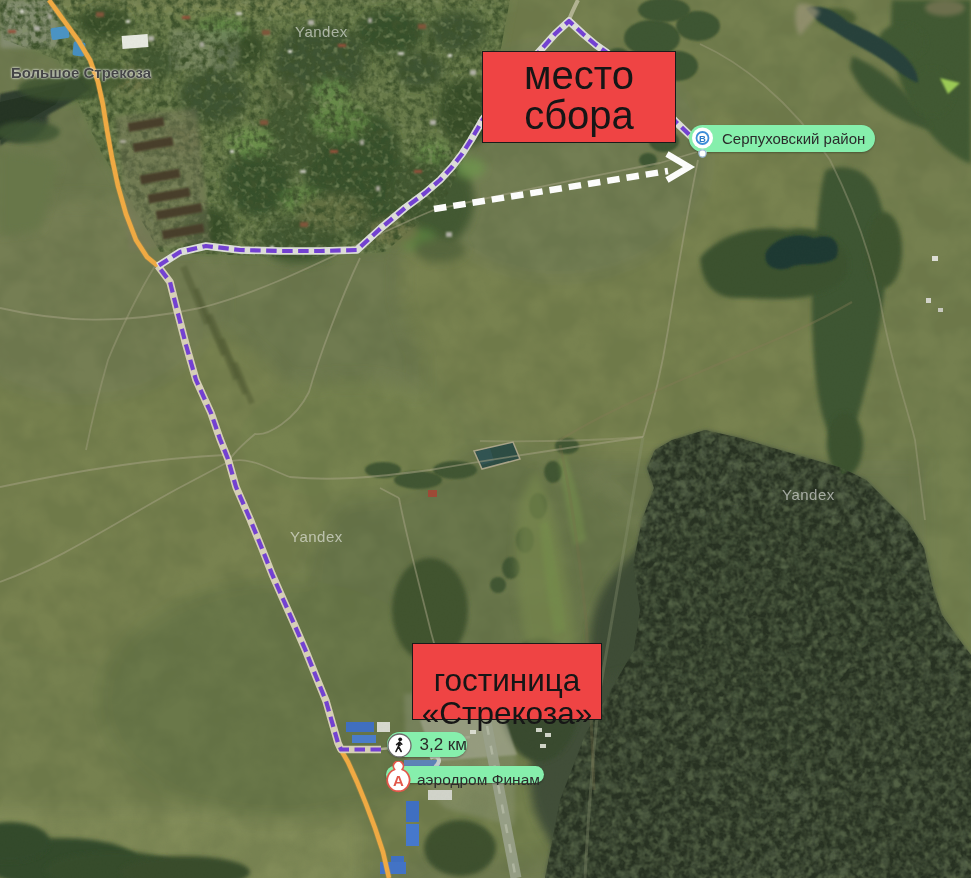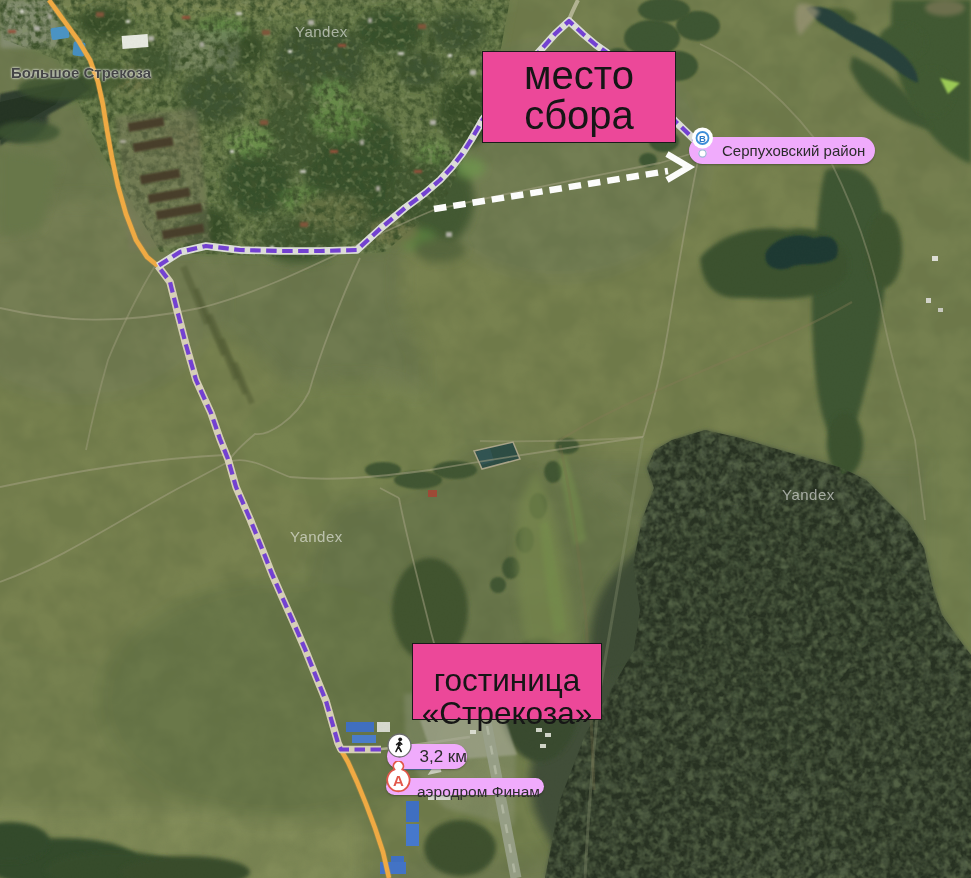--- a/index.html
+++ b/index.html
@@ -1,18 +1,18 @@
 <!DOCTYPE html>
 <html><head>
 <meta charset="utf-8">
 <style>
 html,body{margin:0;padding:0;background:#707b50;}
 #map{position:relative;width:971px;height:878px;overflow:hidden;font-family:"Liberation Sans",sans-serif;}
-.box{position:absolute;background:#ec4899;border:1px solid #1a1a1a;box-sizing:border-box;color:#161616;text-align:center;z-index:30;}
-.pill{position:absolute;background:#f0abfc;border-radius:14px;box-shadow:0 1px 2px rgba(0,0,0,0.3);color:#2b2b2b;z-index:20;white-space:nowrap;margin-top:12px;}
+.box{position:absolute;background:#ef4444;border:1px solid #1a1a1a;box-sizing:border-box;color:#161616;text-align:center;z-index:30;}
+.pill{position:absolute;background:#86efac;border-radius:14px;box-shadow:0 1px 2px rgba(0,0,0,0.3);color:#2b2b2b;z-index:20;white-space:nowrap;}
 .wm{position:absolute;color:rgba(255,255,255,0.55);font-size:15px;z-index:10;letter-spacing:0.5px;}
 </style>
 </head>
 <body>
 <div id="map">
 
 <svg width="971" height="878" style="position:absolute;left:0;top:0;z-index:1">
 <defs>
 <filter id="b8" x="-30%" y="-30%" width="160%" height="160%">
           <feGaussianBlur stdDeviation="8"></feGaussianBlur>

